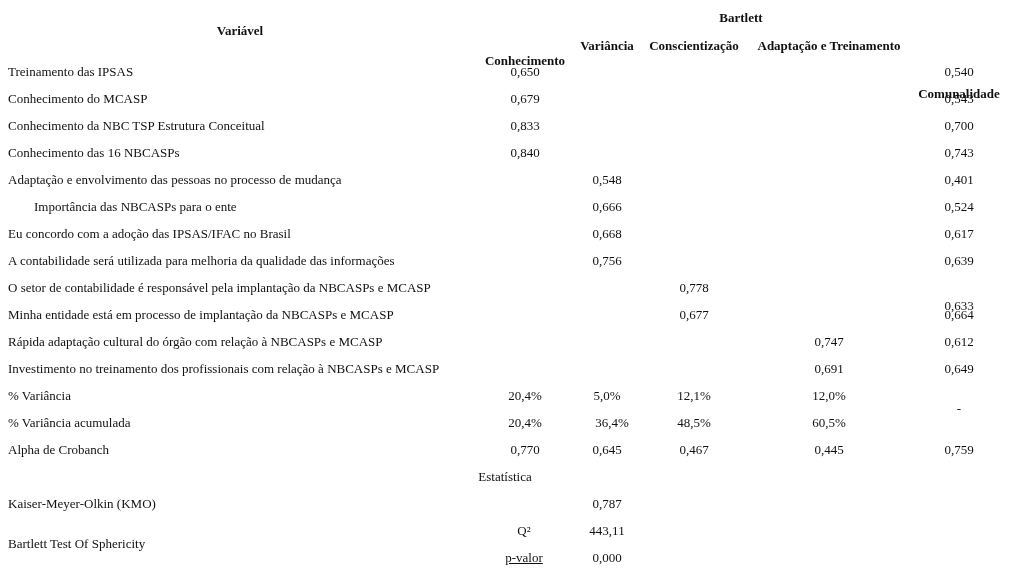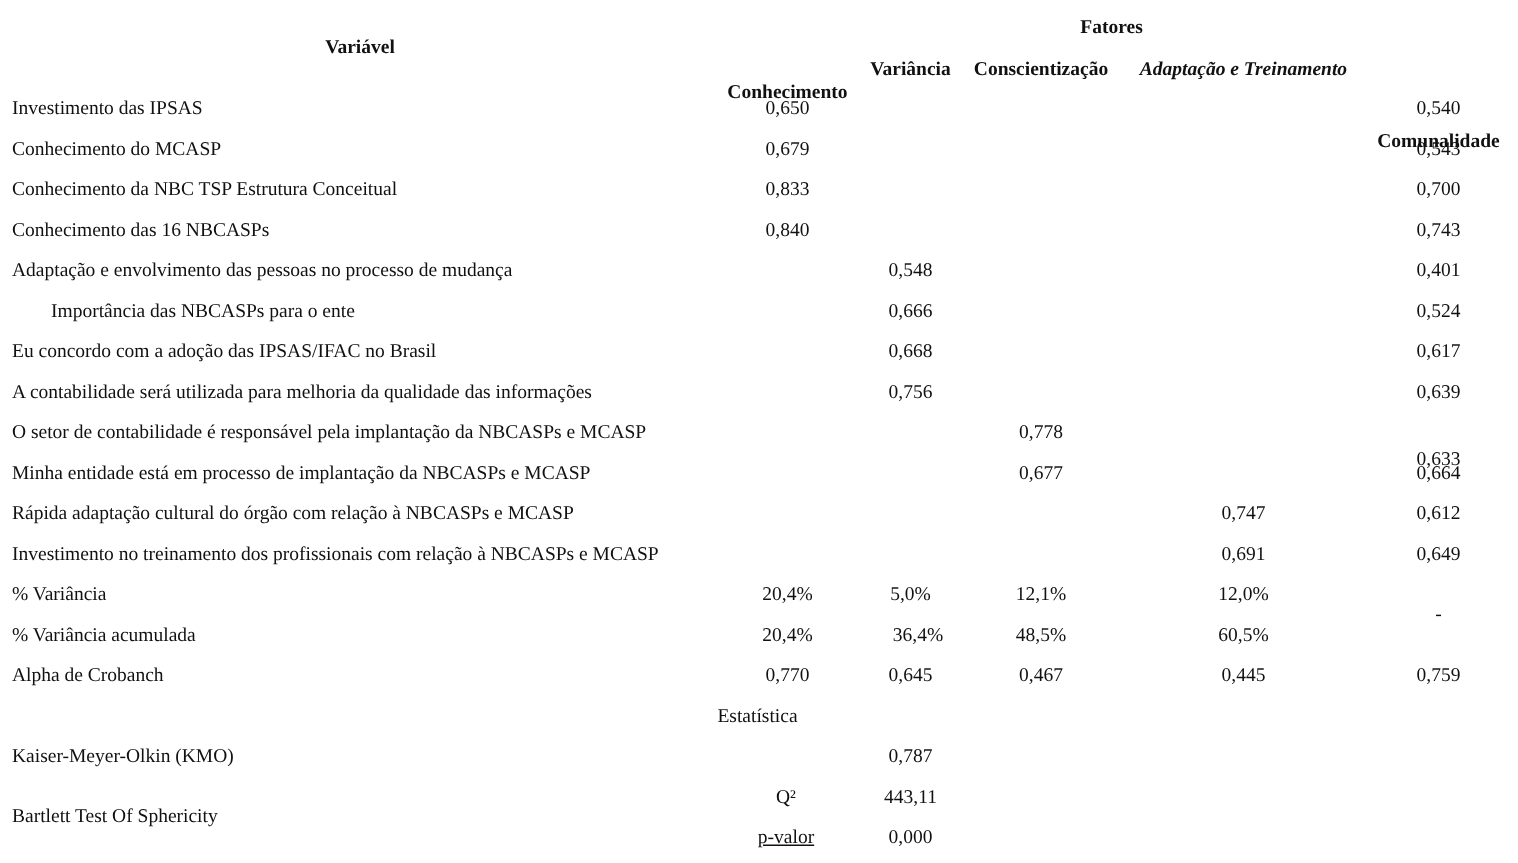--- a/index.html
+++ b/index.html
@@ -20,29 +20,29 @@
     .bold { font-weight: bold; }
     .num { transform: translateX(-50%); text-align: center; }
     .ctr { transform: translateX(-50%); text-align: center; }
   </style>
 </head>
 <body>
 
 <div>
 
   <div class="abs bold ctr" style="left:240px; top:23px;">Variável</div>
-  <div class="abs bold ctr" style="left:741px; top:10px;">Fatores</div>
+  <div class="abs bold ctr" style="left:741px; top:10px;">Bartlett</div>
 
   <div class="abs bold ctr" style="left:525px; top:53px;">Conhecimento</div>
   <div class="abs bold ctr" style="left:607px; top:38px;">Variância</div>
   <div class="abs bold ctr" style="left:694px; top:38px;">Conscientização</div>
-  <div class="abs bold ctr" style="left:829px; top:38px;font-style:italic;">Adaptação e Treinamento</div>
+  <div class="abs bold ctr" style="left:829px; top:38px;">Adaptação e Treinamento</div>
   <div class="abs bold ctr" style="left:959px; top:38px;margin-top:48px;">Comunalidade</div>
 
-  <div class="abs" style="left:8px; top:64px;">Investimento das IPSAS</div>
+  <div class="abs" style="left:8px; top:64px;">Treinamento das IPSAS</div>
   <div class="abs" style="left:8px; top:91px;">Conhecimento do MCASP</div>
   <div class="abs" style="left:8px; top:118px;">Conhecimento da NBC TSP Estrutura Conceitual</div>
   <div class="abs" style="left:8px; top:145px;">Conhecimento das 16 NBCASPs</div>
   <div class="abs" style="left:8px; top:172px;">Adaptação e envolvimento das pessoas no processo de mudança</div>
   <div class="abs" style="left:8px; top:199px;margin-left:26px;">Importância das NBCASPs para o ente</div>
   <div class="abs" style="left:8px; top:226px;">Eu concordo com a adoção das IPSAS/IFAC no Brasil</div>
   <div class="abs" style="left:8px; top:253px;">A contabilidade será utilizada para melhoria da qualidade das informações</div>
   <div class="abs" style="left:8px; top:280px;">O setor de contabilidade é responsável pela implantação da NBCASPs e MCASP</div>
   <div class="abs" style="left:8px; top:307px;">Minha entidade está em processo de implantação da NBCASPs e MCASP</div>
   <div class="abs" style="left:8px; top:334px;">Rápida adaptação cultural do órgão com relação à NBCASPs e MCASP</div>

